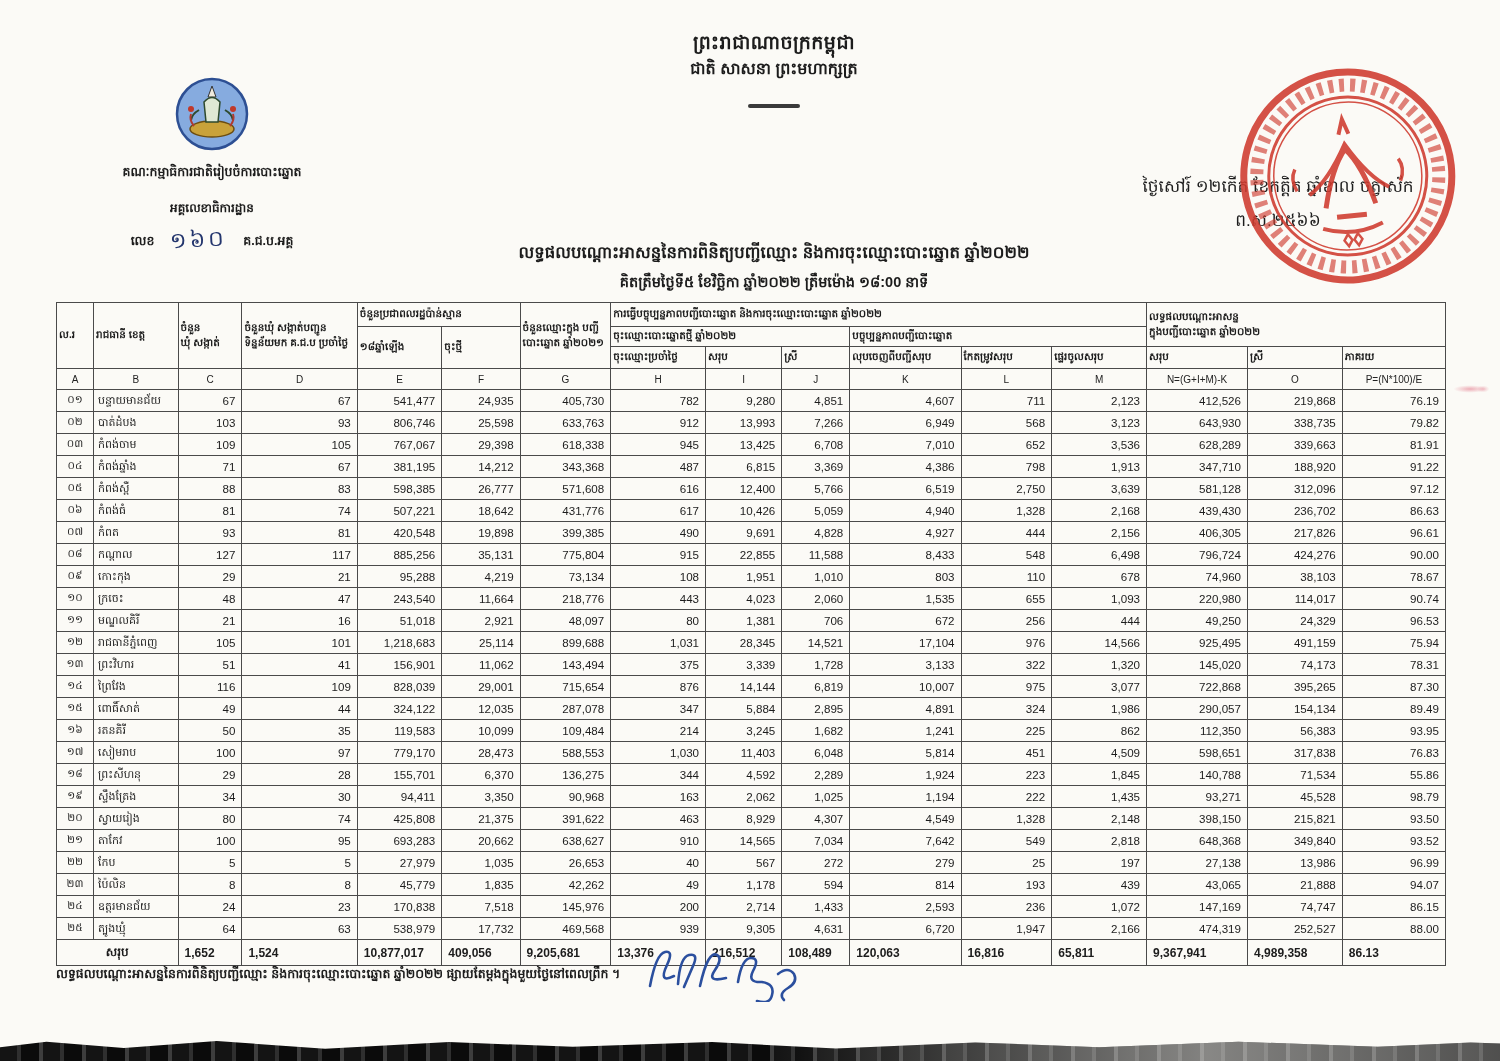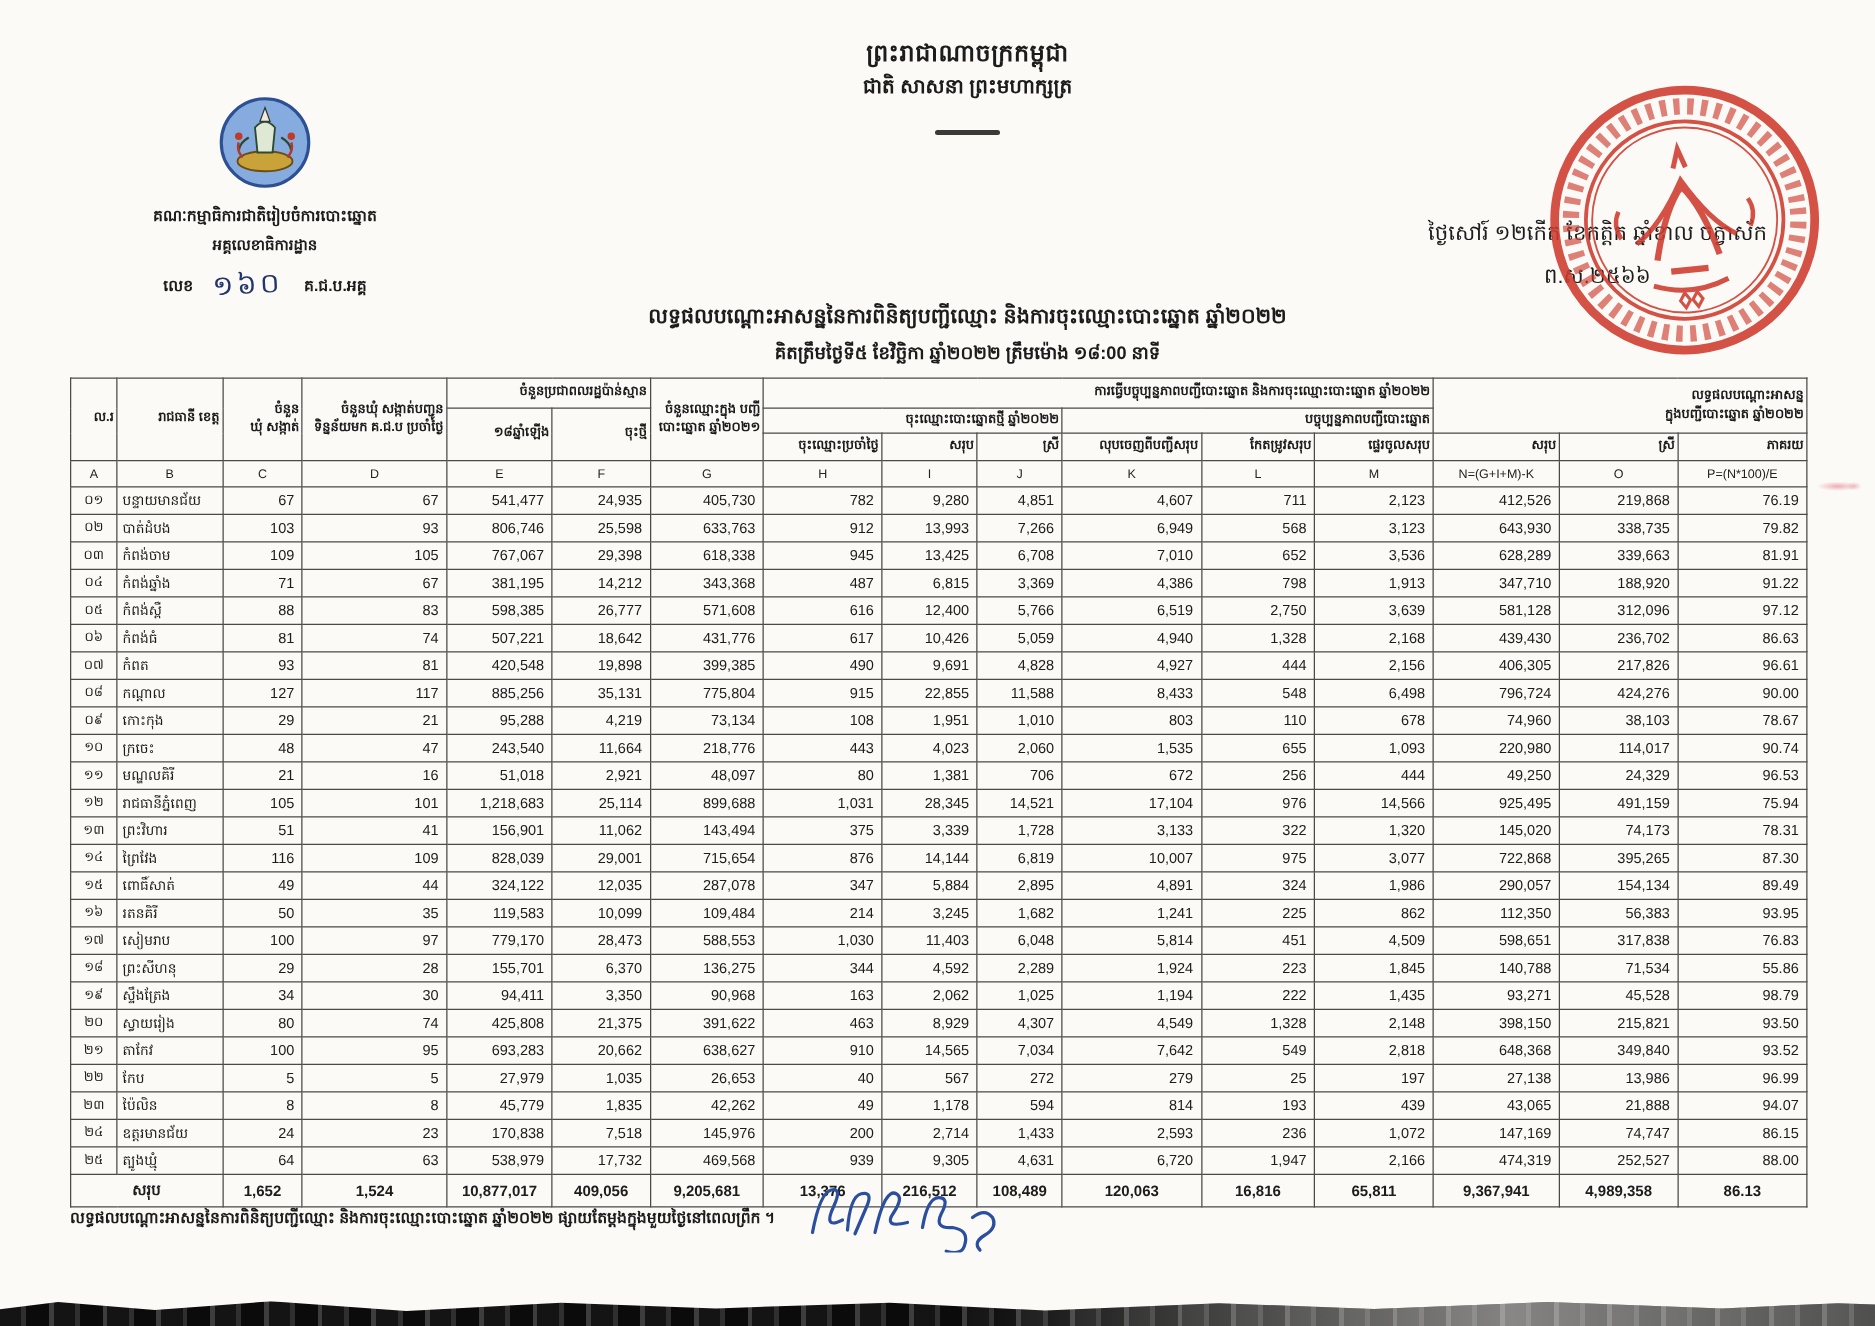--- a/index.html
+++ b/index.html
@@ -10,46 +10,46 @@
   }
   
   .kingdom{position:absolute;left:0;top:30px;width:100%;text-align:center;}
   .kingdom .k1{font-size:19px;font-weight:bold;letter-spacing:.5px;}
   .kingdom .k2{font-size:16px;font-weight:bold;}
   .kingdom .divider{width:52px;height:4px;background:#3a3a3a;border-radius:2px;margin:22px auto 0;}
   
   .letterhead{position:absolute;left:62px;top:76px;width:300px;text-align:center;}
   .letterhead .logo{margin-bottom:8px;}
   .letterhead .o1{font-size:12.5px;font-weight:bold;}
-  .letterhead .o2{font-size:12px;font-weight:bold;margin-top:5px;}
+  .letterhead .o2{font-size:12px;font-weight:bold;margin-top:18px;}
   .letterhead .numline{margin-top:8px;font-size:12.5px;font-weight:bold;display:flex;justify-content:center;align-items:center;gap:16px;}
   .letterhead .hand{font-size:22px;color:#23356d;font-weight:normal;transform:rotate(-3deg);letter-spacing:3px;}
   
   .dateline{position:absolute;left:1108px;top:170px;width:340px;text-align:center;font-size:17px;line-height:34px;}
   
   .stamp{position:absolute;left:1236px;top:64px;opacity:.88;transform:rotate(-6deg);}
   
   .title{position:absolute;left:0;top:242px;width:100%;text-align:center;}
   .title .t1{font-size:16.5px;font-weight:bold;}
   .title .t2{font-size:14.5px;font-weight:bold;margin-top:7px;}
   
   table.results{
     position:absolute;left:56px;top:302px;width:1390px;
     border-collapse:collapse;table-layout:fixed;
   }
   table.results th,table.results td{
     border:1px solid #4a4a4a;overflow:hidden;
   }
-  thead th{font-size:10.4px;font-weight:bold;line-height:1.35;padding:1px 2px;text-align:right;vertical-align:middle;white-space:pre-line;}
+  thead th{font-size:10.4px;font-weight:bold;line-height:1.35;padding:1px 2px;text-align:left;vertical-align:middle;white-space:pre-line;}
   tr.letters td{font-size:10px;text-align:center;height:18px;font-weight:normal;color:#222;}
   tbody td{height:21px;font-size:11.6px;padding:0 6px 0 2px;}
   td.c-no{text-align:center;font-size:10.5px;padding:0;}
   td.c-prov{text-align:left;font-size:11px;padding-left:4px;}
   td.c-num{text-align:right;}
-  tfoot td{height:25px;font-size:12px;font-weight:bold;text-align:center;padding:0 6px;}
+  tfoot td{height:25px;font-size:12px;font-weight:bold;text-align:left;padding:0 6px;}
   tfoot td.t-label{text-align:center;}
   
   .footer-note{position:absolute;left:56px;top:966px;font-size:12.5px;font-weight:bold;width:1100px;}
   .signature{position:absolute;left:642px;top:944px;}
   
   .scan-band{
     position:absolute;left:0;top:1040px;width:100%;height:21px;
     background-image:
       linear-gradient(90deg, rgba(251,250,246,0) 50%, rgba(251,250,246,.5) 78%, rgba(251,250,246,.25) 100%),
       repeating-linear-gradient(90deg,#141414 0 17px,#2f2f2f 17px 21px,#0b0b0b 21px 39px,#3d3d3d 39px 43px);

